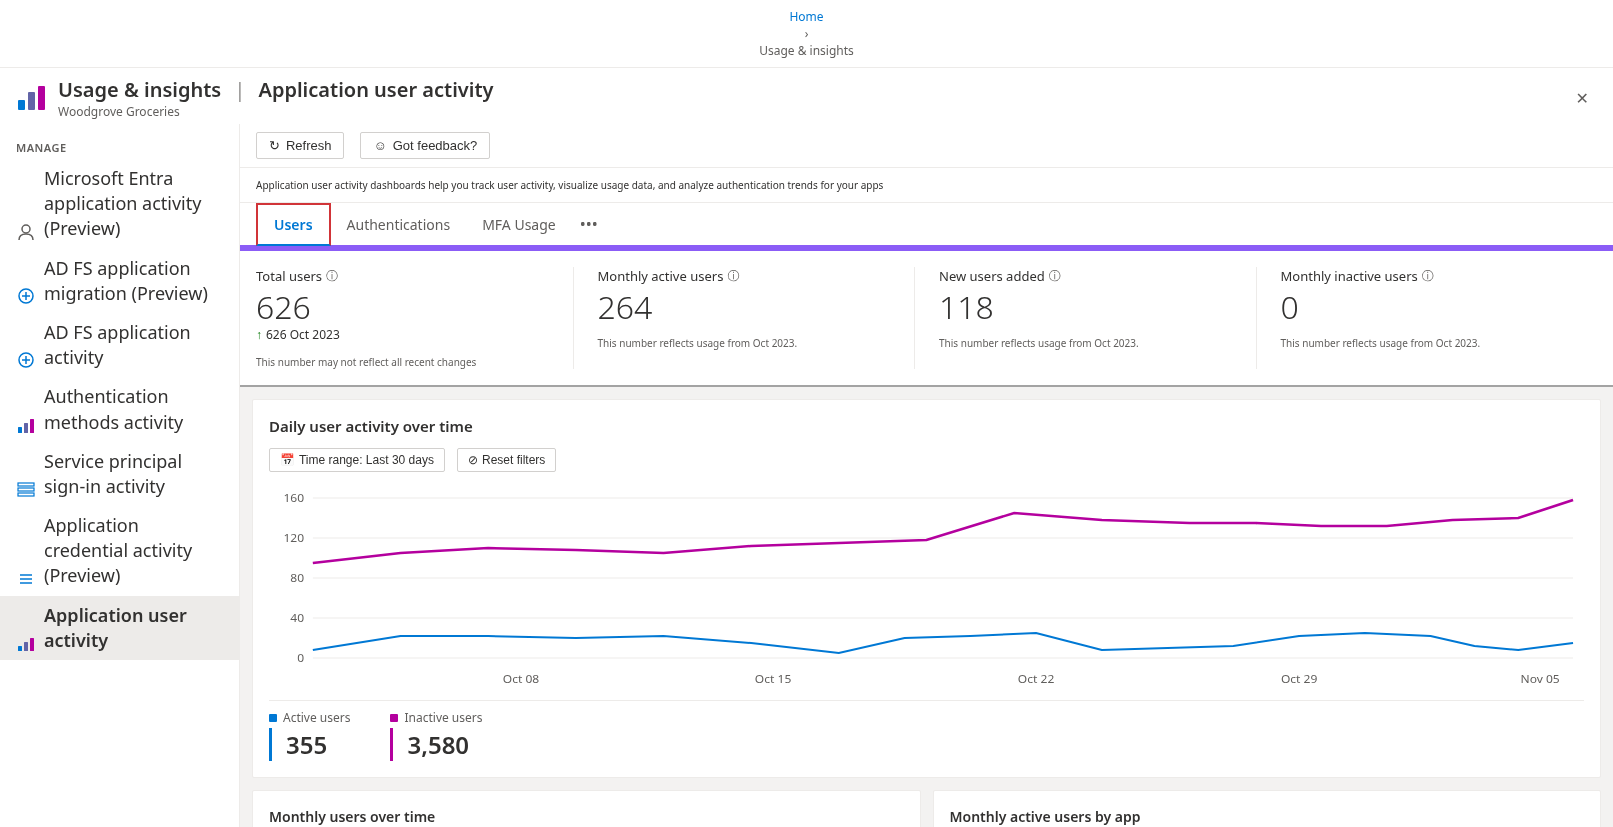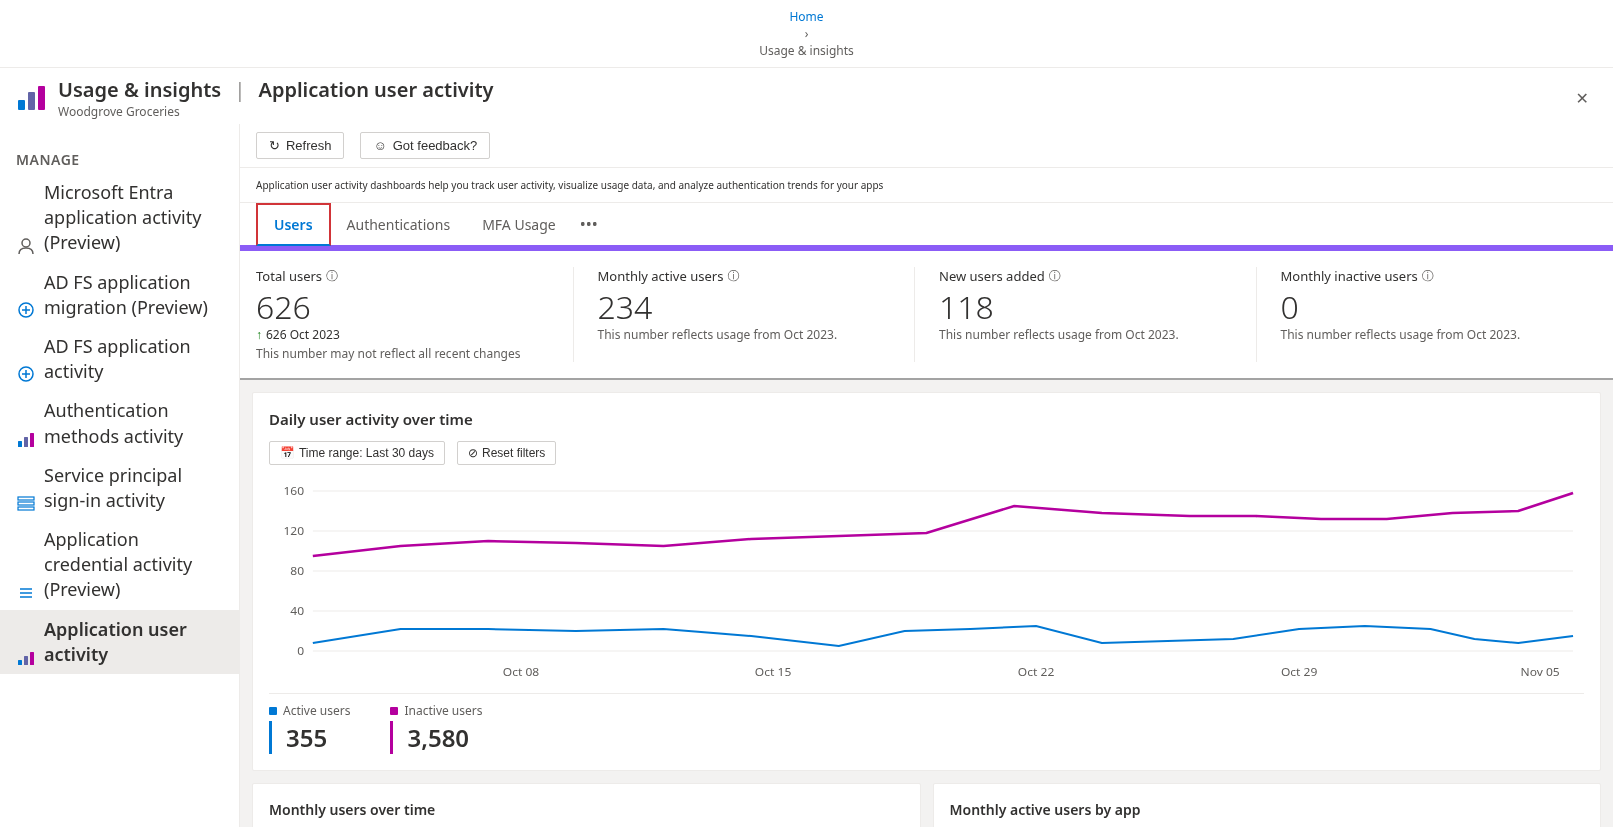--- a/index.html
+++ b/index.html
@@ -17,21 +17,21 @@
     .page-header-icon { width: 32px; height: 32px; margin-right: 10px; flex-shrink: 0; }
     .page-title-group h1 { font-size: 20px; font-weight: 600; color: #323130; }
     .page-title-group .subtitle { font-size: 12px; color: #605e5c; }
     .close-btn { margin-left: auto; cursor: pointer; font-size: 16px; color: #605e5c; background: none; border: none; padding: 4px 8px; }
 
     
     .main-layout { display: flex; flex: 1; overflow: hidden; }
 
     
     .sidebar { width: 240px; flex-shrink: 0; border-right: 1px solid #edebe9; background: #fff; overflow-y: auto; padding: 8px 0; }
-    .sidebar-section-label { font-size: 14px; font-weight: 600; color: #605e5c; padding: 8px 16px 4px; text-transform: uppercase; letter-spacing: 0.5px; margin-top: 10px; }
+    .sidebar-section-label { font-size: 11px; font-weight: 600; color: #605e5c; padding: 8px 16px 4px; text-transform: uppercase; letter-spacing: 0.5px; }
     .sidebar-item { display: flex; align-items: flex-end; padding: 7px 12px 7px 16px; cursor: pointer; color: #323130; font-size: 18px; line-height: 1.4; }
     .sidebar-item.active { background: #edebe9; font-weight: 600; }
     .sidebar-item .item-icon { width: 20px; height: 20px; margin-right: 8px; flex-shrink: 0; margin-top: 1px; }
     .sidebar-item .item-text { flex: 1; }
 
     
     .content { flex: 1; overflow-y: auto; background: #f3f2f1; }
     .content-inner { padding: 0; }
 
     
@@ -48,21 +48,21 @@
     .tab.active { border: 2px solid #d13438; border-bottom: none; padding-bottom: 10px; }
     .tab-more { padding: 10px 8px; cursor: pointer; color: #605e5c; font-size: 16px; }
 
     
     .stats-row { display: flex; gap: 0; padding: 16px; background: #fff; border-bottom: 2px solid #a3a3a3; }
     .stat-card { flex: 1; padding: 0 24px 0 0; border-right: 1px solid #edebe9; margin-right: 24px; }
     .stat-card:last-child { border-right: none; margin-right: 0; }
     .stat-label { font-size: 13px; color: #323130; display: flex; align-items: center; gap: 4px; margin-bottom: 4px; }
     .stat-value { font-size: 32px; font-weight: 300; color: #323130; line-height: 1.1; }
     .stat-change { font-size: 12px; color: #323130; display: flex; align-items: center; gap: 4px; margin-top: 2px; }
-    .stat-note { font-size: 12px; color: #605e5c; margin-top: 2px; }
+    .stat-note { font-size: 10px; color: #605e5c; margin-top: 12px; }
     .info-icon { font-size: 12px; color: #605e5c; cursor: help; }
 
     
     .chart-section { background: #fff; margin: 12px; border: 1px solid #edebe9; border-radius: 2px; padding: 16px; }
     .chart-title { font-size: 15px; font-weight: 600; color: #323130; margin-bottom: 12px; }
     .chart-controls { display: flex; align-items: center; gap: 12px; margin-bottom: 16px; }
     .filter-btn { display: flex; align-items: center; gap: 4px; background: none; border: 1px solid #d2d0ce; border-radius: 2px; padding: 4px 10px; cursor: pointer; font-size: 12px; color: #323130; }
 
     
     .chart-area { width: 100%; height: 200px; position: relative; }
@@ -225,21 +225,21 @@
               <span style="color:#107c10;">↑</span> 626 Oct 2023
             </div>
             <div class="stat-note">This number may not reflect all recent changes</div>
           </div>
 
           <div class="stat-card">
             <div class="stat-label">
               <span>Monthly active users</span>
               <span class="info-icon">ⓘ</span>
             </div>
-            <div class="stat-value">234</div>
+            <div class="stat-value">264</div>
             <div class="stat-note">This number reflects usage from Oct 2023.</div>
           </div>
 
           <div class="stat-card">
             <div class="stat-label">
               <span>New users added</span>
               <span class="info-icon">ⓘ</span>
             </div>
             <div class="stat-value">118</div>
             <div class="stat-note">This number reflects usage from Oct 2023.</div>

